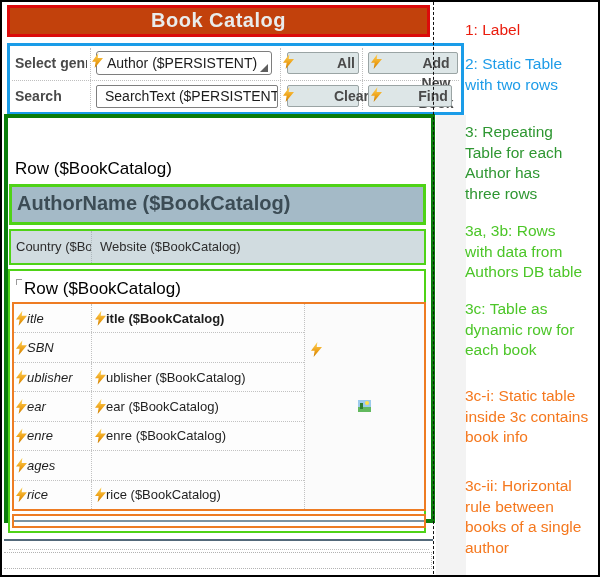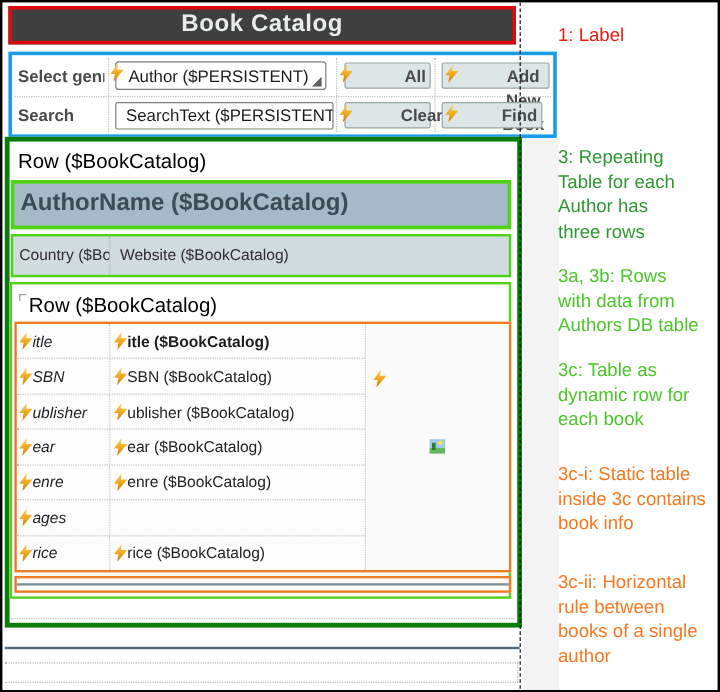--- a/index.html
+++ b/index.html
@@ -10,21 +10,21 @@
             border:2px solid #000; overflow:hidden; }
 
   
   .gray-strip { position:absolute; left:434px; top:113px; width:30px; height:462px;
                 background:#f3f3f3; z-index:1; }
   .dashed-line { position:absolute; left:431px; top:0; width:0; height:577px;
                  border-left:1px dashed #111; z-index:10; }
 
   
   .title-box { position:absolute; left:5px; top:3px; width:423px; height:32px;
-               background:#404040; border:3px solid #db0b0b; z-index:5;
+               background:#c2410c; border:3px solid #db0b0b; z-index:5;
                text-align:center; line-height:25px; font-size:20px; font-weight:bold;
                color:#e9ecec; letter-spacing:.5px; }
 
   
   .filter-table { position:absolute; left:5px; top:41px; width:457px; height:72px;
                   background:#fff; border:3px solid #1a9ce8; z-index:5; }
   .ft-inner { position:relative; width:451px; height:66px; }
   .vsep { position:absolute; top:2px; bottom:2px; width:0; border-left:1px dotted #bfbfbf; }
   .hsep { position:absolute; left:2px; right:2px; height:0; border-top:1px dotted #bfbfbf; }
   .ft-label { position:absolute; left:5px; width:72px; font-size:14px; font-weight:bold;
@@ -44,21 +44,21 @@
   
   .bolt { display:inline-block; width:11px; height:15px;
           background:linear-gradient(180deg,#ffd55e 0%,#eda016 60%,#c97f07 100%);
           clip-path:polygon(58% 0, 0 58%, 33% 58%, 24% 100%, 100% 34%, 52% 34%);
           vertical-align:-2px; }
   .bolt.abs { position:absolute; z-index:3; }
 
   
   .author-table { position:absolute; left:2px; top:112px; width:431px; height:409px;
                   background:#fff; border:4px solid #0b7d0b; z-index:7; }
-  .at-inner { position:relative; width:423px; height:401px; }
+  .at-inner { position:relative; width:423px; height:401px;margin-top:34px; }
   .row-hdr { position:absolute; font-size:17px; color:#000; white-space:nowrap; }
   .author-box { position:absolute; left:1px; top:32px; width:417px; height:41px;
                 background:#a4bac7; border:3px solid #4fd317; }
   .author-box .txt { font-size:20px; font-weight:bold; color:#3c4c55;
                      line-height:33px; padding-left:5px; }
   .country-box { position:absolute; left:1px; top:77px; width:417px; height:36px;
                  background:#d1dce0; border:2px solid #4fd317; display:flex; }
   .country-box .c1 { width:81px; border-right:1px dotted #aeb8bc; font-size:13px;
                      color:#2d2d2d; line-height:31px; padding-left:5px;
                      white-space:nowrap; overflow:hidden; }
@@ -181,24 +181,20 @@
               <div class="bcell bc2 bold">
                   <span class="bolt"></span>
                   <span>itle ($BookCatalog)</span>
                 </div>
             </div>
             <div class="book-row">
               <div class="bcell bc1">
                   <span class="bolt"></span>
                   <span>SBN</span>
                 </div>
-              <div class="bcell bc2">
-                  <span class="bolt"></span>
-                  <span>SBN ($BookCatalog)</span>
-                </div>
             </div>
             <div class="book-row">
               <div class="bcell bc1">
                   <span class="bolt"></span>
                   <span>ublisher</span>
                 </div>
               <div class="bcell bc2">
                   <span class="bolt"></span>
                   <span>ublisher ($BookCatalog)</span>
                 </div>
@@ -255,20 +251,22 @@
       </div>
 
       <div class="green-dotted"></div>
     </div>
   </div>
 
   <div class="big-hr"></div>
   <div class="empty-par"></div>
 
   <div class="ann a-red" style="top:6px">1: Label</div>
+  <div class="ann a-blue" style="top:52px">2: Static Table
+with two rows</div>
   <div class="ann a-green" style="top:120px">3: Repeating
 Table for each
 Author has
 three rows</div>
   <div class="ann a-lime" style="top:219px">3a, 3b: Rows
 with data from
 Authors DB table</div>
   <div class="ann a-lime" style="top:297px">3c: Table as
 dynamic row for
 each book</div>

